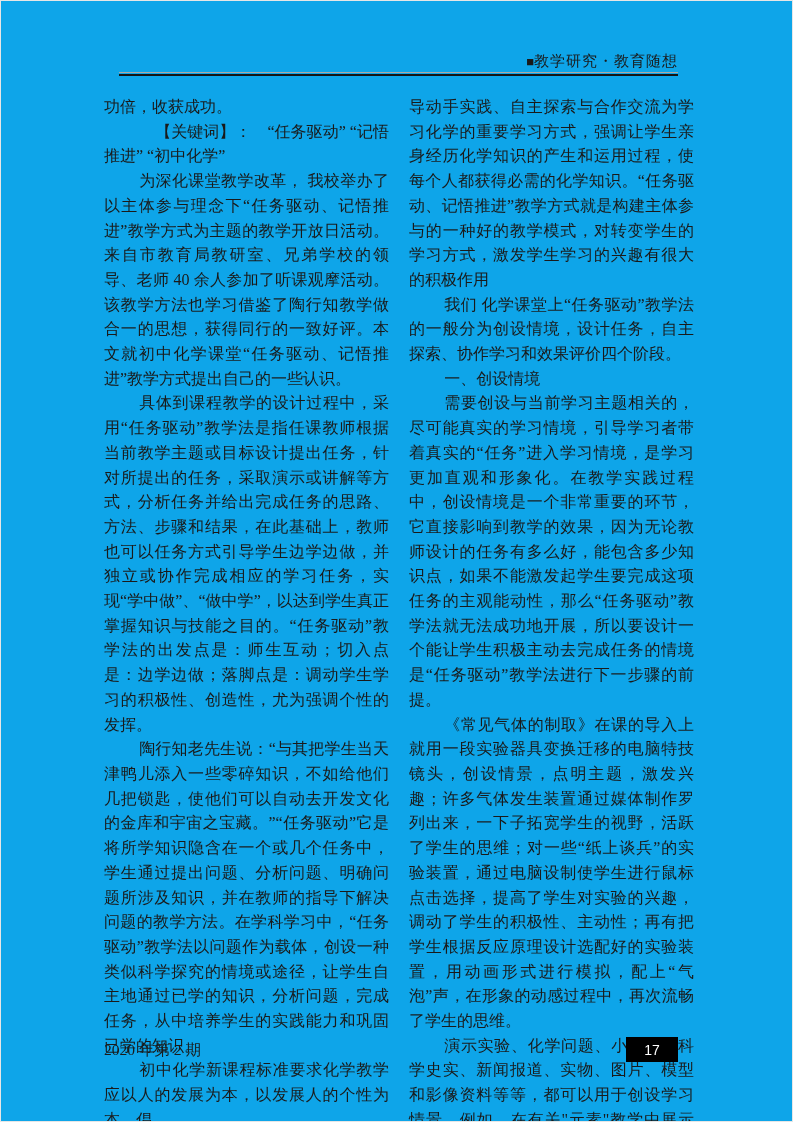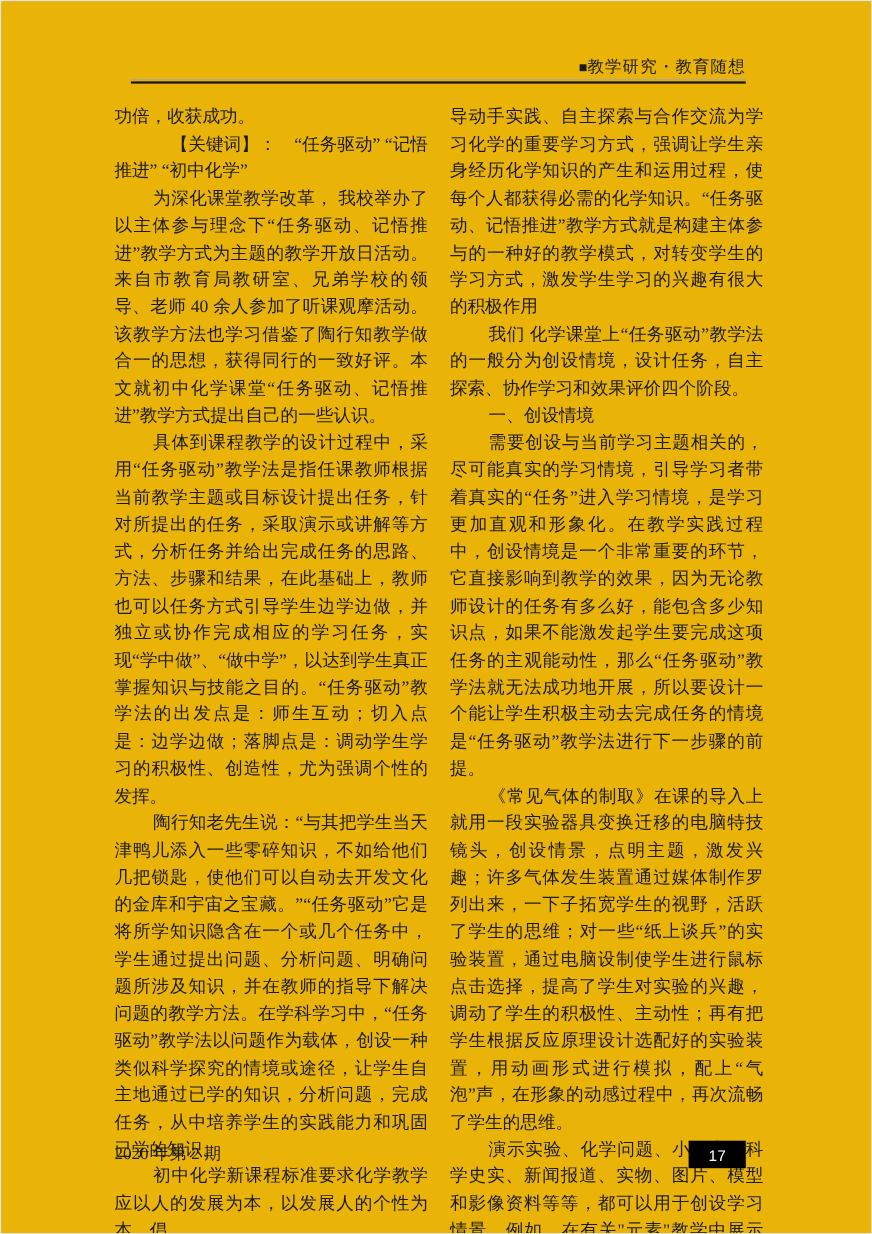--- a/index.html
+++ b/index.html
@@ -5,21 +5,21 @@
   html, body {
     margin: 0;
     padding: 0;
     background: #f5f5f5;
   }
   .page {
     position: relative;
     width: 793px;
     height: 1122px;
     margin: 0 auto;
-    background: #eab308;
+    background: #0ea5e9;
     border: 1px solid #e6e6e6;
     box-sizing: border-box;
     overflow: hidden;
     font-family: "Liberation Serif", "DejaVu Serif", serif;
     color: #1a1a1a;
   }
   .header-label {
     position: absolute;
     top: 50px;
     left: 118px;

